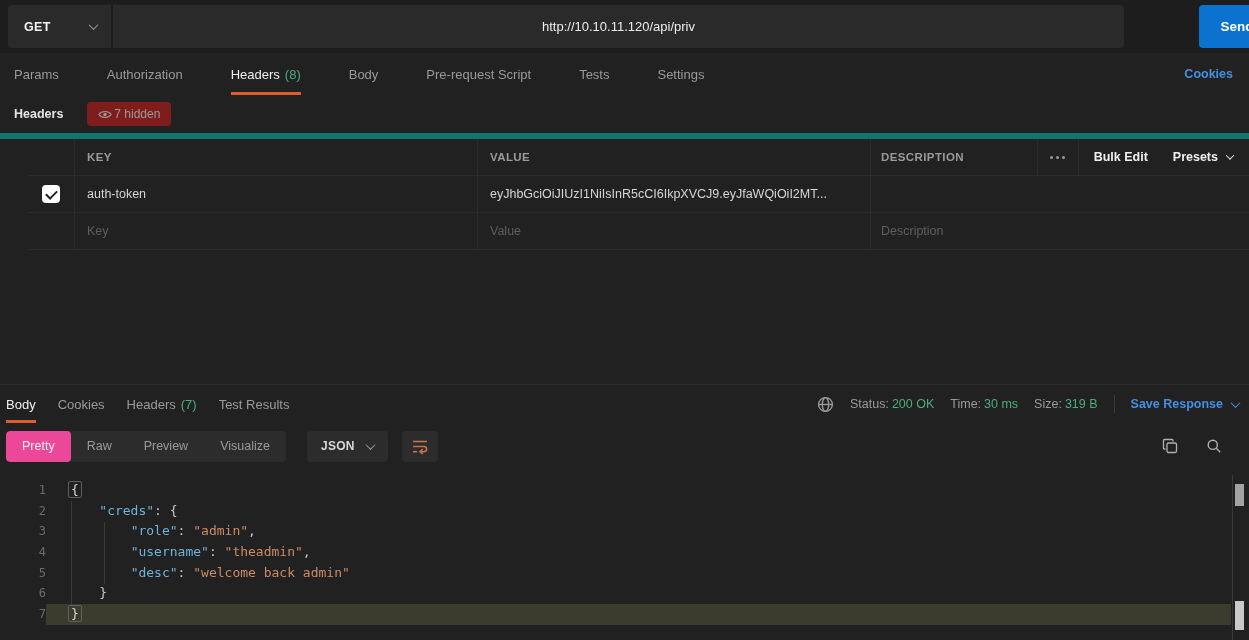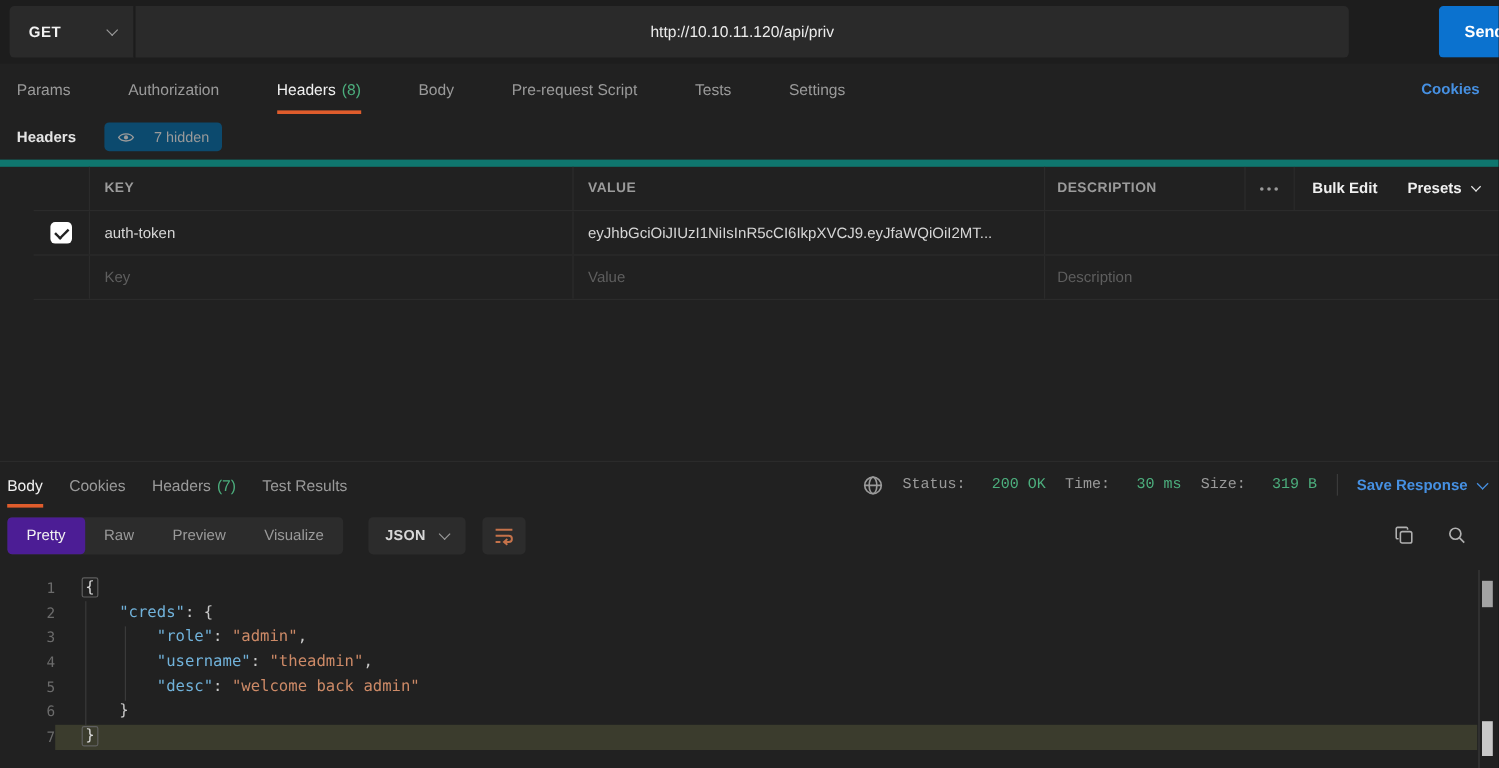--- a/index.html
+++ b/index.html
@@ -36,21 +36,21 @@
   
   .req-tabs { position:absolute; top:53px; left:0; width:1249px; height:42px; display:flex; align-items:stretch; gap:48px; padding-left:14px; }
   .rtab { display:flex; align-items:center; color:#9a9a9a; font-size:13px; cursor:pointer; border-bottom:3px solid transparent; padding-top:3px; }
   .rtab.active { color:#f0f0f0; border-bottom-color:#df5c2c; }
   .tab-count { color:#4cae7d; margin-left:5px; }
   .cookies-link { position:absolute; right:16px; top:0; height:42px; display:flex; align-items:center; color:#4690e2; font-weight:600; font-size:12.5px; cursor:pointer; }
   
   .headers-subrow { position:absolute; top:98px; left:0; width:1249px; height:32px; display:flex; align-items:center; }
   .headers-subrow .subtitle { margin-left:14px; font-weight:700; font-size:12.5px; color:#e4e4e4; }
   .hidden-pill {
-    margin-left:24px; display:flex; align-items:center; gap:16px; background:#0c4a6e;
+    margin-left:24px; display:flex; align-items:center; gap:2px; background:#7f1d1d;
     border-radius:4px; padding:5px 11px; color:#9a9a9a; font-size:12px; cursor:pointer;
   }
   
   .htable { position:absolute; top:133px; left:0; width:1249px; border-top:6px solid #0f766e;padding-left:28px; }
   .trow { display:flex; height:37px; border-bottom:1px solid #2b2b2b; align-items:stretch; }
   .c0 { width:47px; border-right:1px solid #2b2b2b; display:flex; align-items:center; justify-content:center; }
   .c1 { width:403px; border-right:1px solid #2b2b2b; display:flex; align-items:center; padding-left:12px; overflow:hidden; }
   .c2 { width:393px; border-right:1px solid #2b2b2b; display:flex; align-items:center; padding-left:12px; overflow:hidden; white-space:nowrap; }
   .c3 { flex:1; display:flex; align-items:center; padding-left:10px; overflow:hidden; }
   .hcell { color:#9b9b9b; font-weight:700; font-size:11.5px; letter-spacing:.4px; }
@@ -61,30 +61,30 @@
   .dots-btn { width:40px; display:flex; align-items:center; justify-content:center; gap:3px; cursor:pointer; }
   .dots-btn i { width:3px; height:3px; border-radius:50%; background:#9a9a9a; }
   .bulk-btn { display:flex; align-items:center; padding:0 15px; color:#f0f0f0; font-weight:700; font-size:12.5px; cursor:pointer; }
   .presets-btn { display:flex; align-items:center; gap:9px; padding:0 16px 0 10px; color:#f0f0f0; font-weight:700; font-size:12.5px; cursor:pointer; }
   .checkbox { width:18px; height:18px; background:#fff; border-radius:4px; position:relative; cursor:pointer; }
   .checkbox::after { content:""; position:absolute; left:6px; top:2.5px; width:5px; height:9px; border-right:2px solid #212121; border-bottom:2px solid #212121; transform:rotate(45deg); }
   
   .resp-panel { position:absolute; top:384px; left:0; width:1249px; height:256px; border-top:1px solid #2b2b2b; }
   .resp-tabs { position:relative; display:flex; align-items:stretch; gap:22px; height:38px; padding-left:6px; }
   .resp-meta { margin-left:auto; display:flex; align-items:center; gap:16px; padding-right:10px; }
-  .meta-item { display:flex; align-items:flex-start; gap:22px; font-size:12.5px;font-family:Liberation Mono, monospace; }
+  .meta-item { display:flex; align-items:flex-start; gap:3px; font-size:12.5px; }
   .meta-label { color:#9a9a9a; }
   .meta-value { color:#4cae7d; }
   .meta-div { width:1px; height:18px; background:#3a3a3a; }
   .save-resp { display:flex; align-items:center; gap:9px; color:#4690e2; font-weight:600; font-size:12.5px; cursor:pointer; }
   
   .view-bar { position:relative; display:flex; align-items:center; height:46px; padding-left:6px; }
   .seg-group { display:flex; background:#2c2c2c; border-radius:4px; height:31px; overflow:hidden; }
   .seg { display:flex; align-items:center; padding:0 16px; color:#9a9a9a; font-size:12.5px; cursor:pointer; }
-  .seg.active { background:#4c1d95; color:#f2f2f2; border-radius:4px; }
+  .seg.active { background:#ec4899; color:#f2f2f2; border-radius:4px; }
   .json-dd { margin-left:21px; display:flex; align-items:center; gap:12px; background:#2c2c2c; border-radius:4px; height:31px; padding:0 14px; color:#d8d8d8; font-weight:700; font-size:12px; letter-spacing:.3px; cursor:pointer; }
   .wrap-btn { margin-left:14px; width:36px; height:31px; background:#2c2c2c; border-radius:4px; display:flex; align-items:center; justify-content:center; cursor:pointer; }
   .icon-btn { position:absolute; top:8px; width:30px; height:30px; display:flex; align-items:center; justify-content:center; cursor:pointer; }
   .icon-copy { right:64px; }
   .icon-search { right:20px; }
   
   .code-area { position:absolute; top:90px; left:0; width:1249px; height:166px; font-family:"DejaVu Sans Mono", monospace; cursor:text; }
   .code-lines { padding-top:5px; }
   .code-line { display:flex; height:20.7px; line-height:20.7px; font-size:13px; }
   .code-line .ln { width:46px; text-align:right; color:#6b6b6b; font-size:12px; flex:0 0 auto; }

